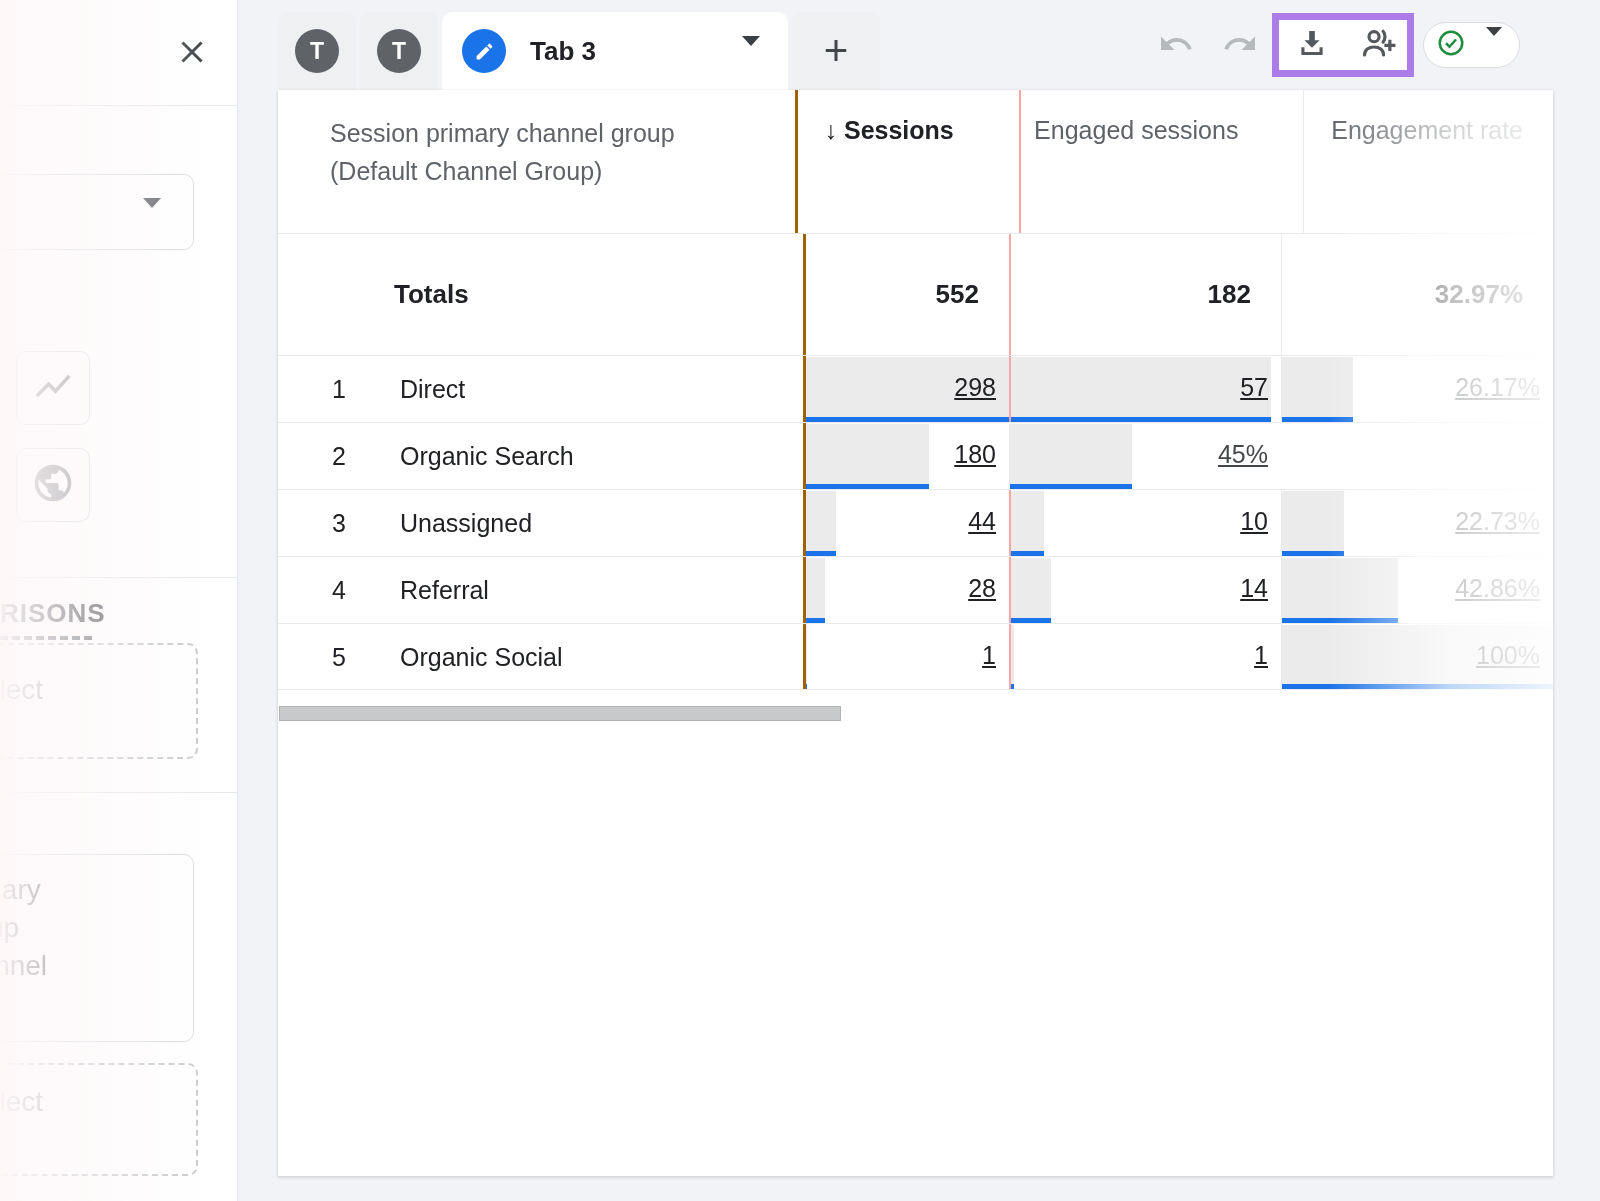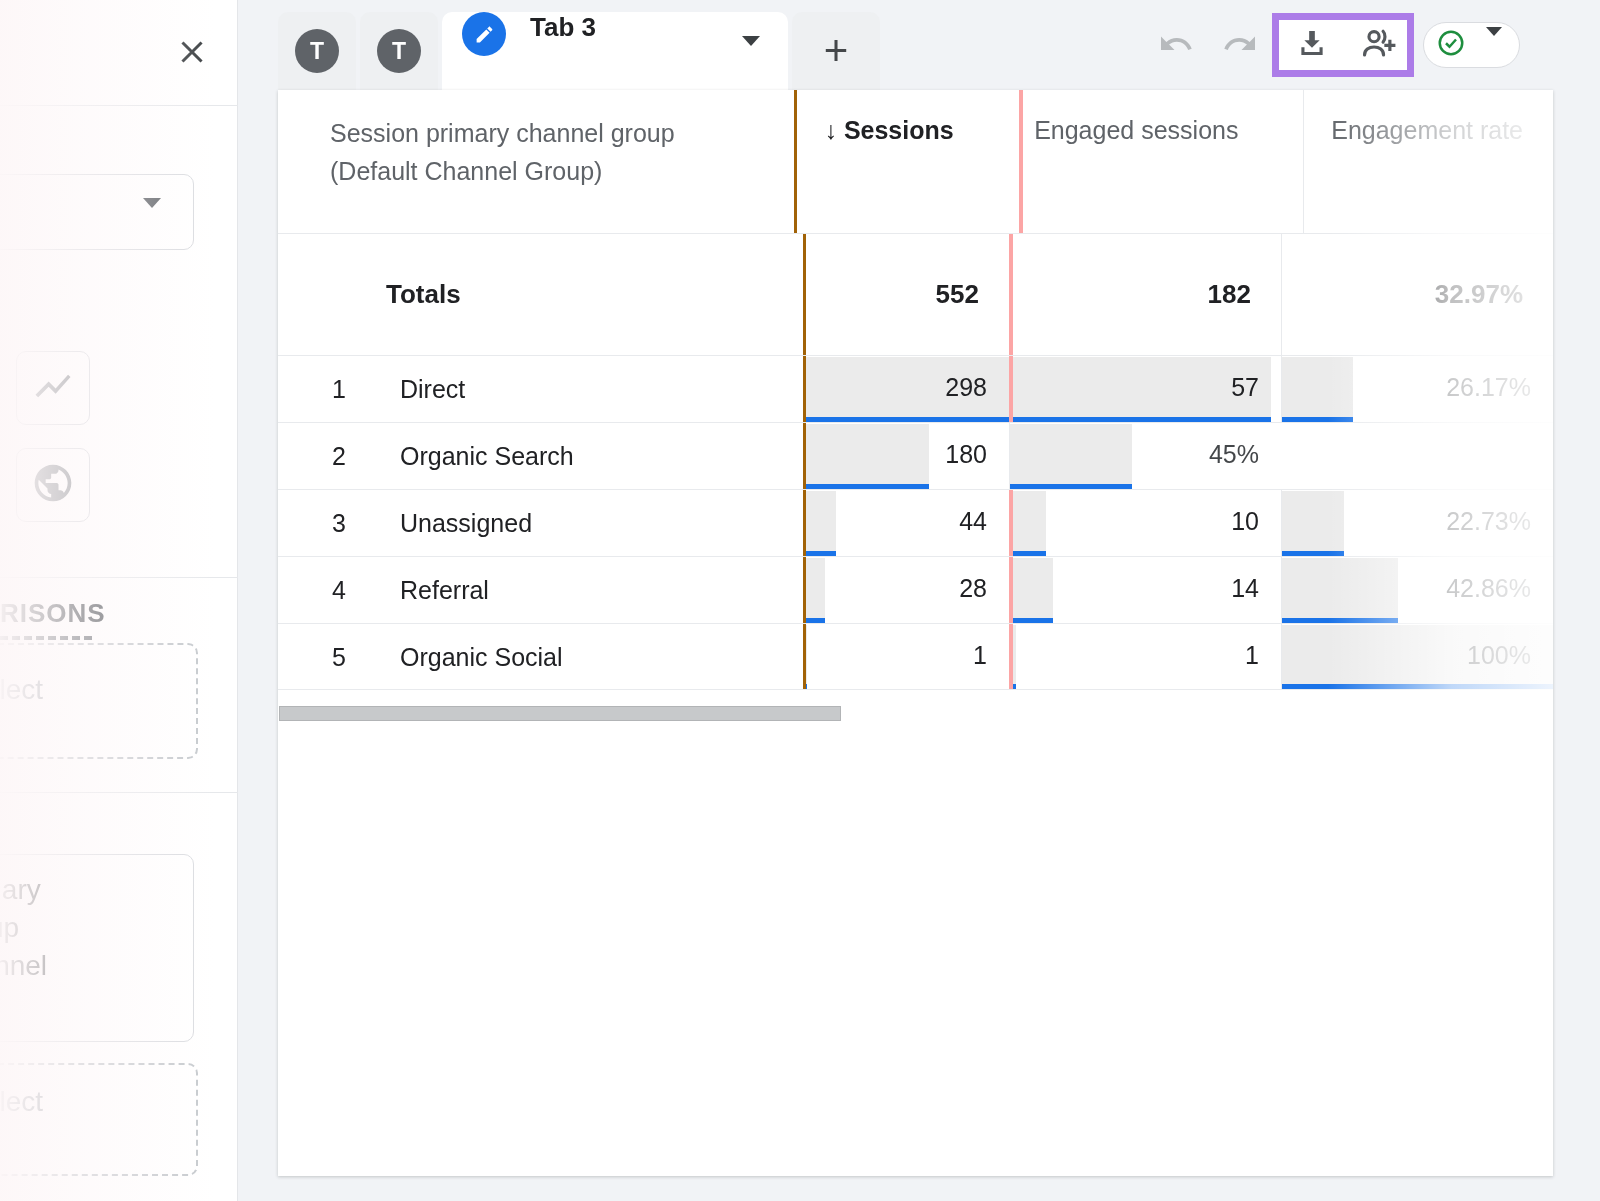--- a/index.html
+++ b/index.html
@@ -19,52 +19,52 @@
   .sb-label { position:absolute; left:0; top:598px; font-size:26px; font-weight:bold; color:#4d5257; letter-spacing:1px; }
   .sb-label-underline { position:absolute; left:0; top:636px; width:92px; border-top:4px dashed #6b7076; }
   .dashed-box { position:absolute; left:-22px; width:220px; border:2px dashed #c5c9cd; border-radius:10px; background:#fff; color:#9aa0a6; font-size:28px; }
   .dashed-box .ln { display:block; padding-left:4px; line-height:38px; }
   .chip-box { position:absolute; left:-42px; top:854px; width:236px; height:188px; border:1px solid #dadce0; border-radius:10px; background:#fff; color:#3c4043; font-size:28px; padding-top:16px; }
   .chip-box .ln { display:block; padding-left:4px; line-height:38px; }
 
   
   .tab { position:absolute; top:12px; height:78px; border-radius:10px 10px 0 0; cursor:pointer; }
   .tab.small { width:78px; background:#eef0f2; display:flex; align-items:center; justify-content:center; }
-  .tab.active { background:#fff; display:flex; }
+  .tab.active { background:#fff; display:flex; align-items:center; }
   .tab-circle { width:44px; height:44px; border-radius:50%; background:#5f6368; color:#fff; font-weight:bold; font-size:23px; display:flex; align-items:center; justify-content:center; }
   .tab-circle.blue { background:#1a73e8; }
   .tab-label { font-size:26px; font-weight:bold; color:#202124; margin-left:24px; }
   .tab.plus { width:88px; background:#eef0f2; display:flex; align-items:center; justify-content:center; font-size:42px; font-weight:300; color:#44474a; }
 
   
   .tb-icon { position:absolute; top:26px; width:40px; height:40px; display:flex; align-items:center; justify-content:center; cursor:pointer; }
   .hl-box { position:absolute; left:1272px; top:13px; width:142px; height:64px; border:7px solid #ac7ce8; background:#fff; z-index:4; }
   .hl-box .ic { position:absolute; top:6px; width:38px; height:38px; display:flex; align-items:center; justify-content:center; cursor:pointer; }
   .pill { position:absolute; left:1423px; top:22px; width:97px; height:46px; border:1px solid #dadce0; border-radius:24px; background:#fff; display:flex; align-items:center; cursor:pointer; }
 
   
   .card { position:absolute; left:278px; top:90px; width:1275px; height:1086px; background:#fff; box-shadow:0 1px 3px rgba(60,64,67,.25); z-index:1; }
   .trow { position:relative; display:flex; width:1275px; }
   .c1 { width:525px; position:relative; }
   .c2 { width:206px; position:relative; border-left:3px solid #a16207; }
-  .c3 { width:272px; position:relative; border-left:4px solid #fca5a5; }
+  .c3 { width:272px; position:relative; border-left:2px solid #fca5a5; }
   .c4 { width:272px; position:relative; border-left:1px solid #e8eaed; }
   .hrow { height:143px;gap:35px; }
   .hdim { position:absolute; left:52px; top:24px; font-size:25px; color:#5f6368; line-height:38px; }
   .hnum { position:absolute; right:30px; top:26px; font-size:25px; color:#5f6368; white-space:nowrap; cursor:pointer; }
   .hnum.sorted { color:#202124; font-weight:bold; }
   .totrow { height:122px; border-top:1px solid #e8eaed; }
-  .tot-label { position:absolute; left:108px; top:45px; font-size:26px; font-weight:bold; color:#202124; }
+  .tot-label { position:absolute; left:116px; top:45px; font-size:26px; font-weight:bold; color:#202124; }
   .tot-val { position:absolute; right:30px; top:45px; font-size:26px; font-weight:bold; color:#202124; }
   .drow { height:67px; border-top:1px solid #e8eaed; }
   .drow:last-child { border-bottom:1px solid #e8eaed; }
   .rank { position:absolute; left:36px; top:0; width:50px; height:67px; display:flex; align-items:center; justify-content:center; font-size:25px; color:#202124; }
   .chan { position:absolute; left:122px; top:0; height:67px; display:flex; align-items:center; font-size:25px; color:#202124; }
   .bar { position:absolute; left:0; top:1px; bottom:0; background:#ebebeb; border-bottom:5px solid #1a73e8; }
-  .cval { position:absolute; right:22px; top:0; height:62px; display:flex; align-items:center; font-size:25px; color:#202124; z-index:1; }
+  .cval { position:absolute; right:13px; top:0; height:62px; display:flex; align-items:center; font-size:25px; color:#202124; z-index:1;text-decoration:underline; }
   .cval.rate { color:#44474a; }
   .fade-right { position:absolute; right:0; top:0; bottom:0; width:225px; background:linear-gradient(90deg, rgba(255,255,255,0) 0%, rgba(255,255,255,.72) 55%, rgba(255,255,255,.92) 100%); pointer-events:none; z-index:3; }
 
   .hscroll { position:absolute; left:279px; top:706px; width:562px; height:15px; background:#c7c9cb; border:1px solid #b2b4b6; z-index:2; cursor:pointer; }
 </style>
 </head>
 <body>
 
 <div id="page">
 

